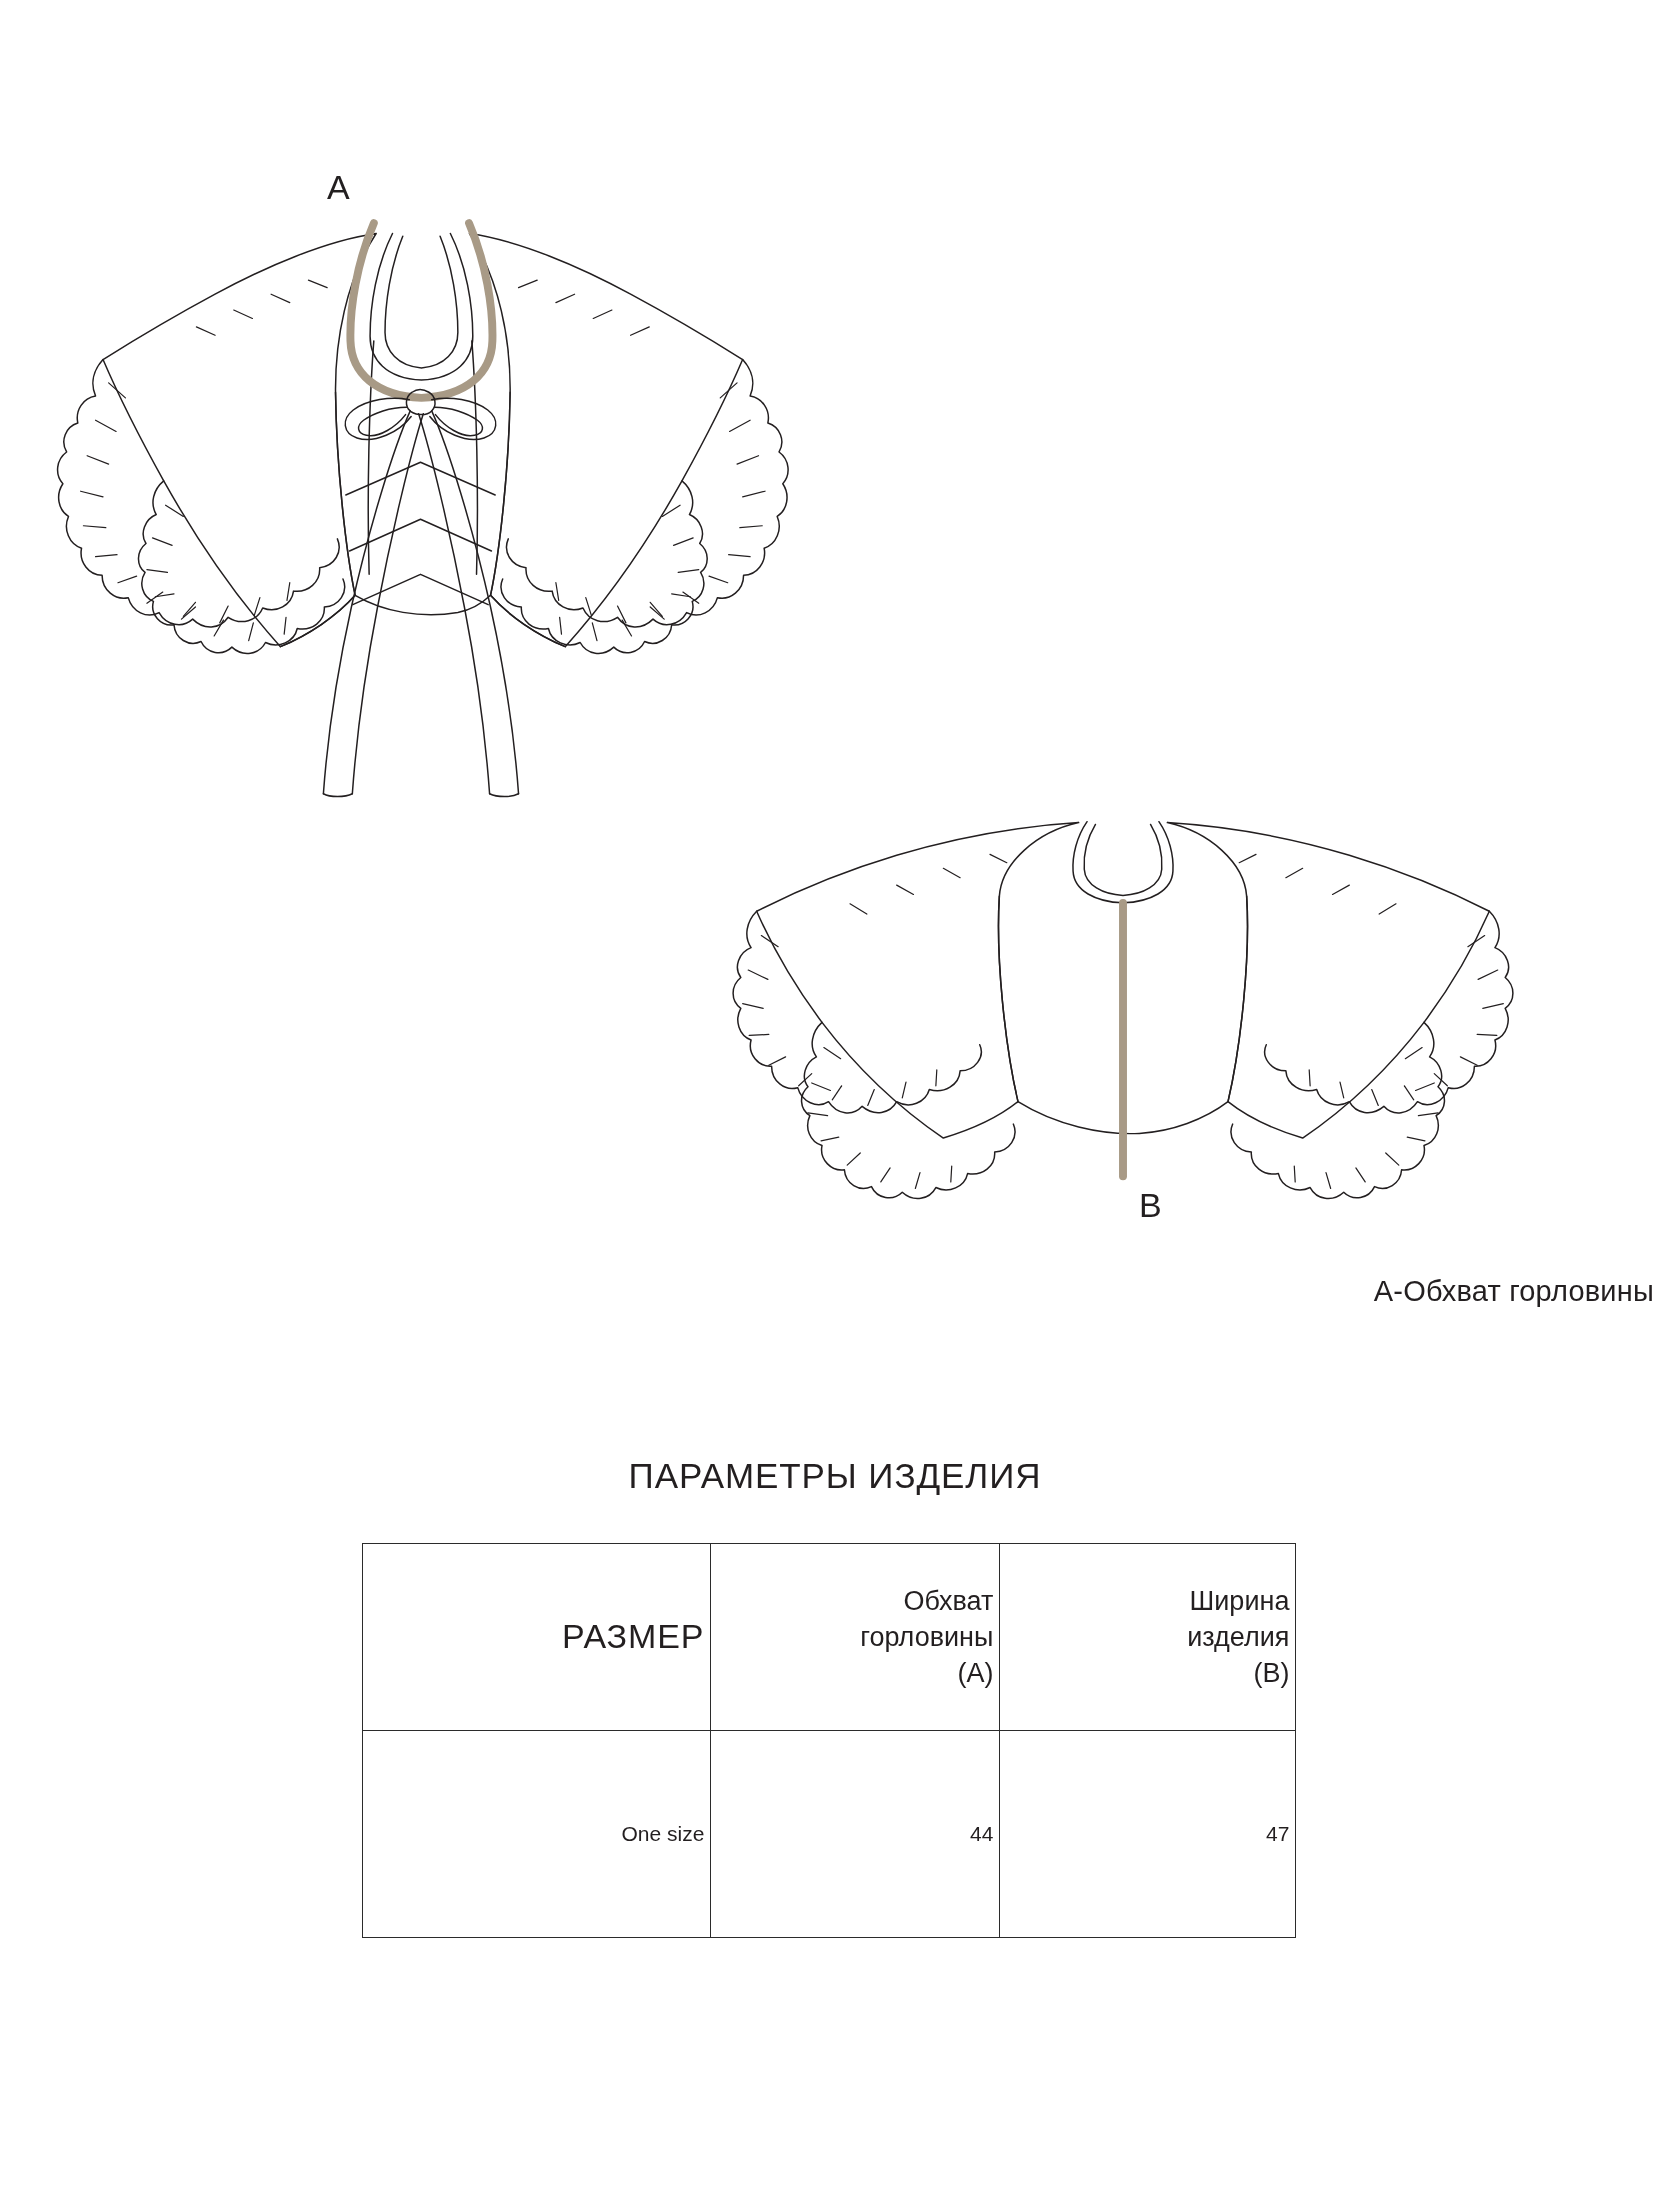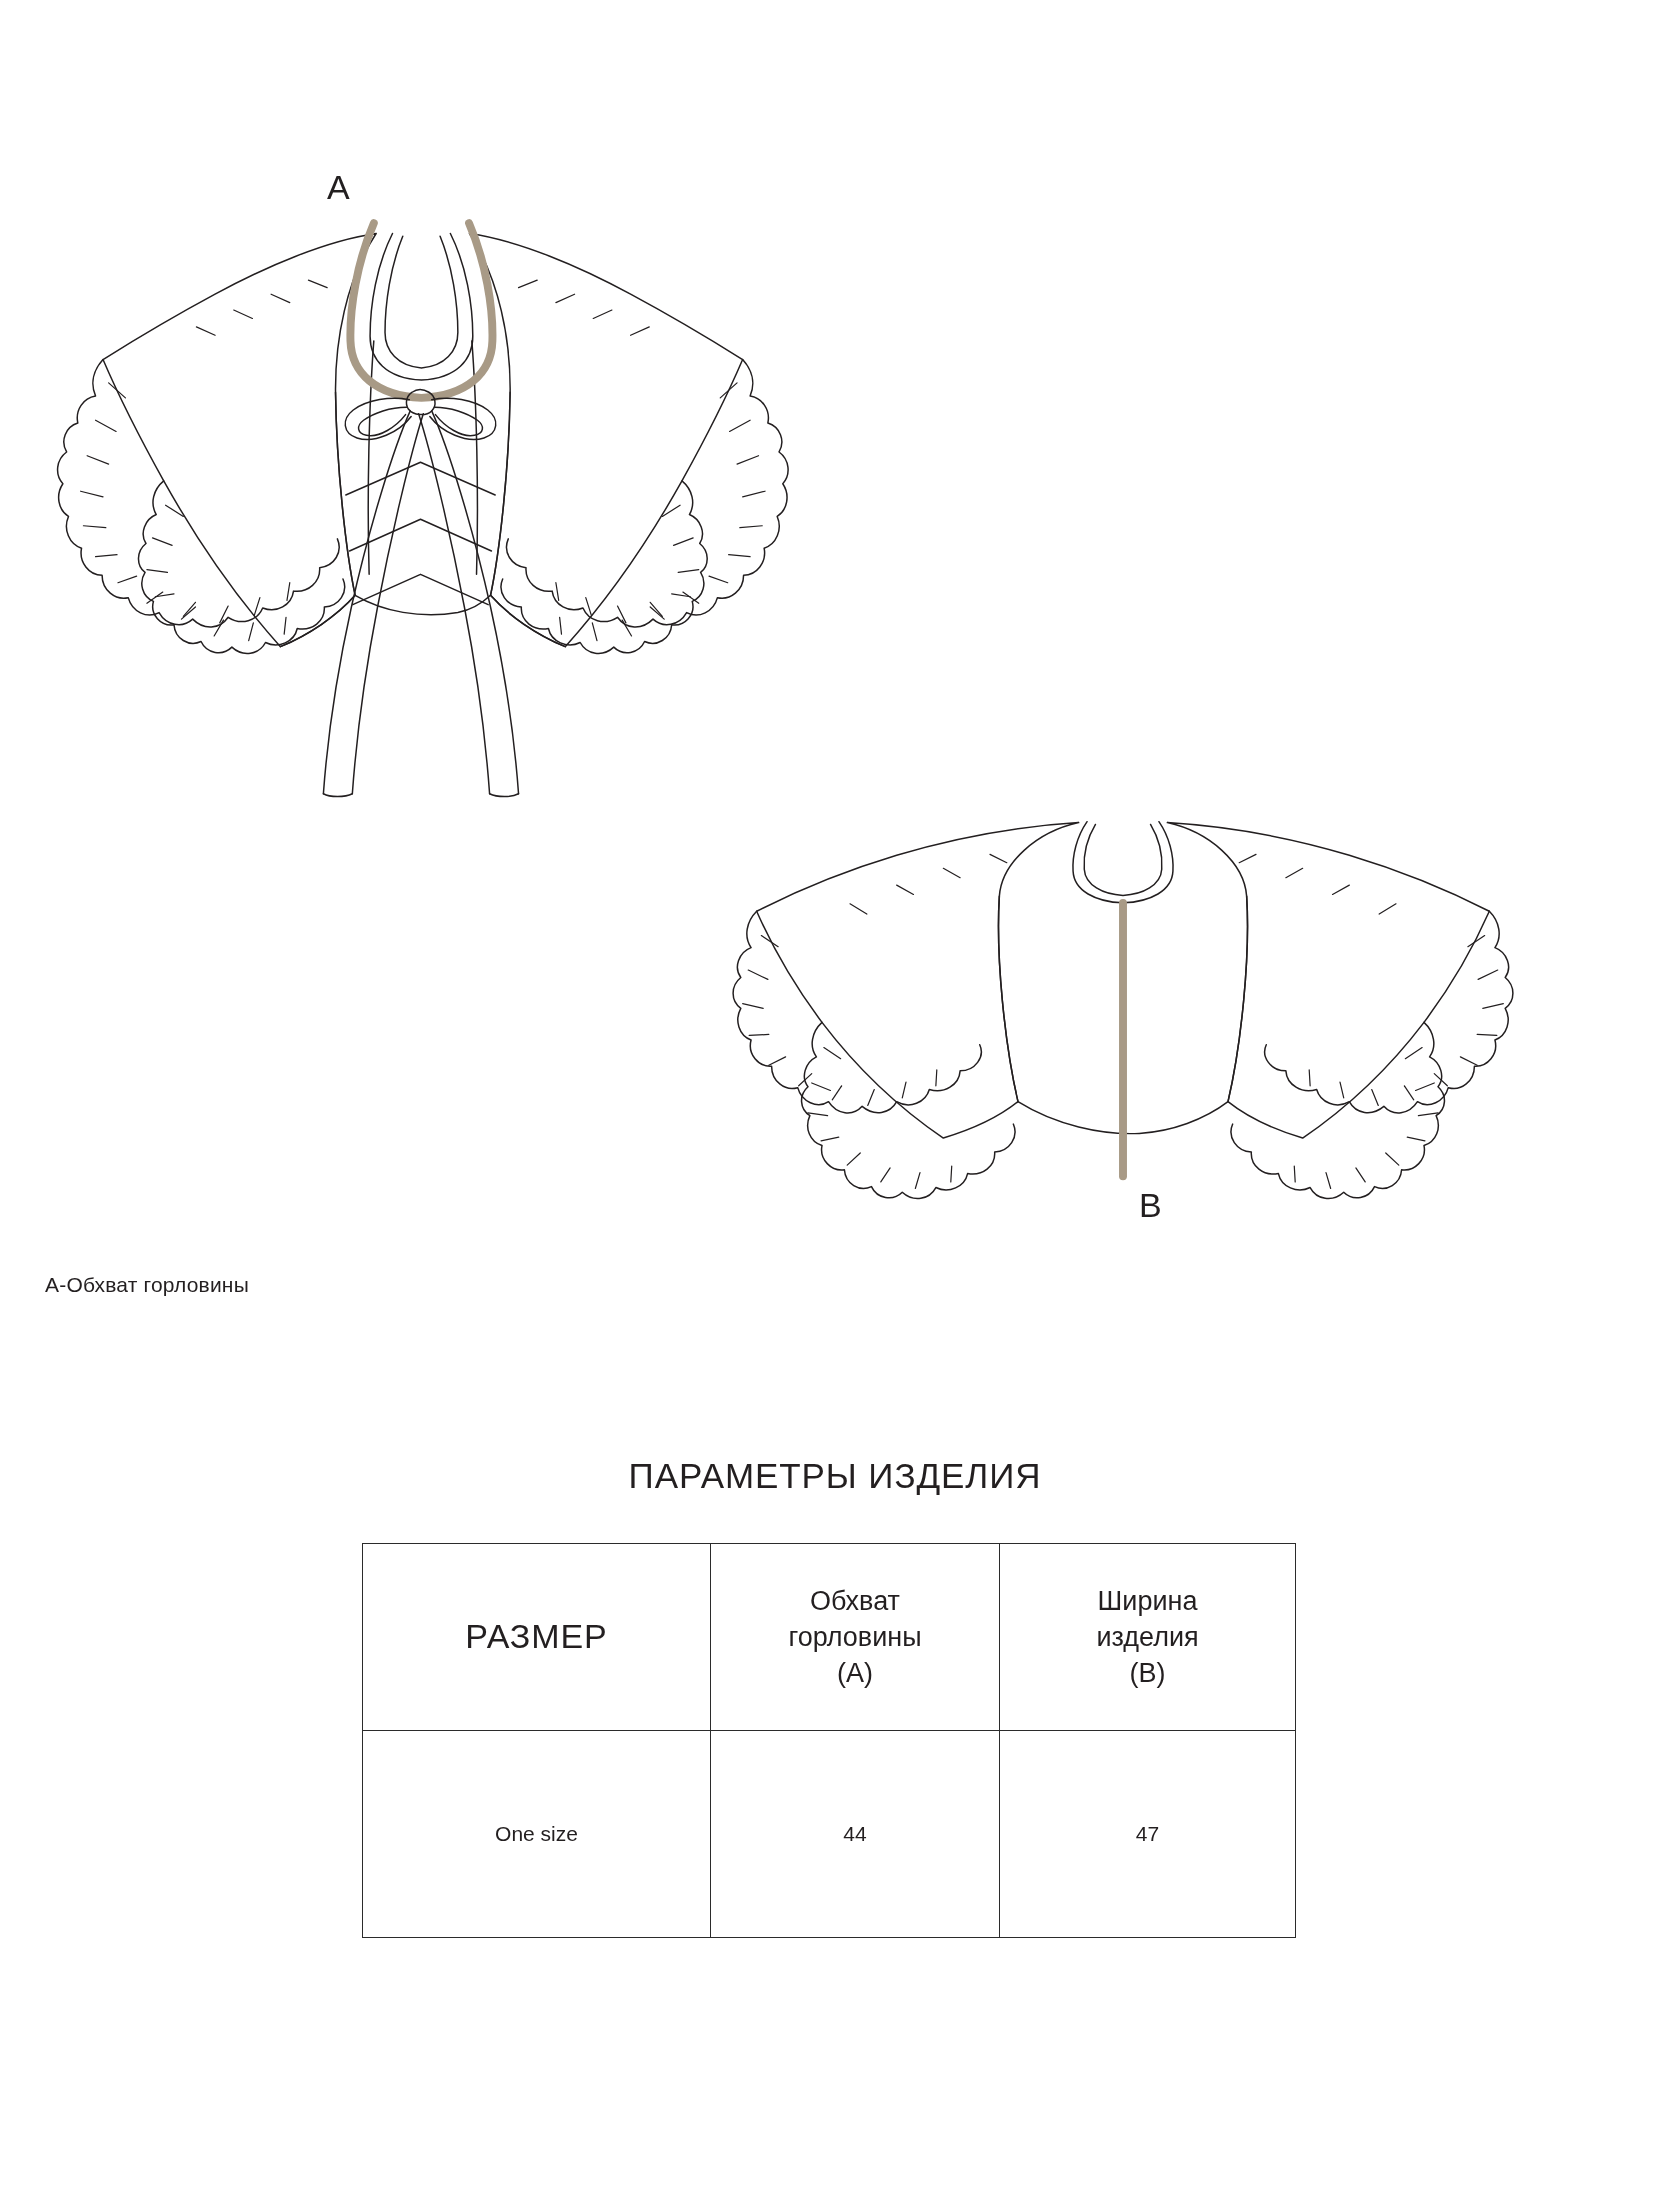--- a/index.html
+++ b/index.html
@@ -48,22 +48,22 @@
   }
   .label-a { left: 327px; top: 168px; }
   .label-b { left: 1139px; top: 1186px; }
 
   
   .legend {
     position: absolute;
     left: 0;
     right: 0;
     top: 1270px;
-    text-align: left;
-    font-size: 21px;
+    text-align: right;
+    font-size: 29px;
     line-height: 1.45;
     color: #231f20;
     letter-spacing: 0.2px;
     padding-left: 45px;
   }
   .legend div { white-space: nowrap; }
 
   
   .params-title {
     position: absolute;
@@ -80,21 +80,21 @@
   .params-table {
     position: absolute;
     left: 362px;
     top: 1543px;
     width: 934px;
     border-collapse: collapse;
     table-layout: fixed;
   }
   .params-table td {
     border: 1.4px solid #2b2b2b;
-    text-align: center;
+    text-align: right;
     vertical-align: middle;
     color: #231f20;
     font-weight: 300;
   }
   .params-table .head-cell {
     height: 177px;
     font-size: 27px;
     line-height: 1.35;
     padding: 4.7px 5.6px;
   }

